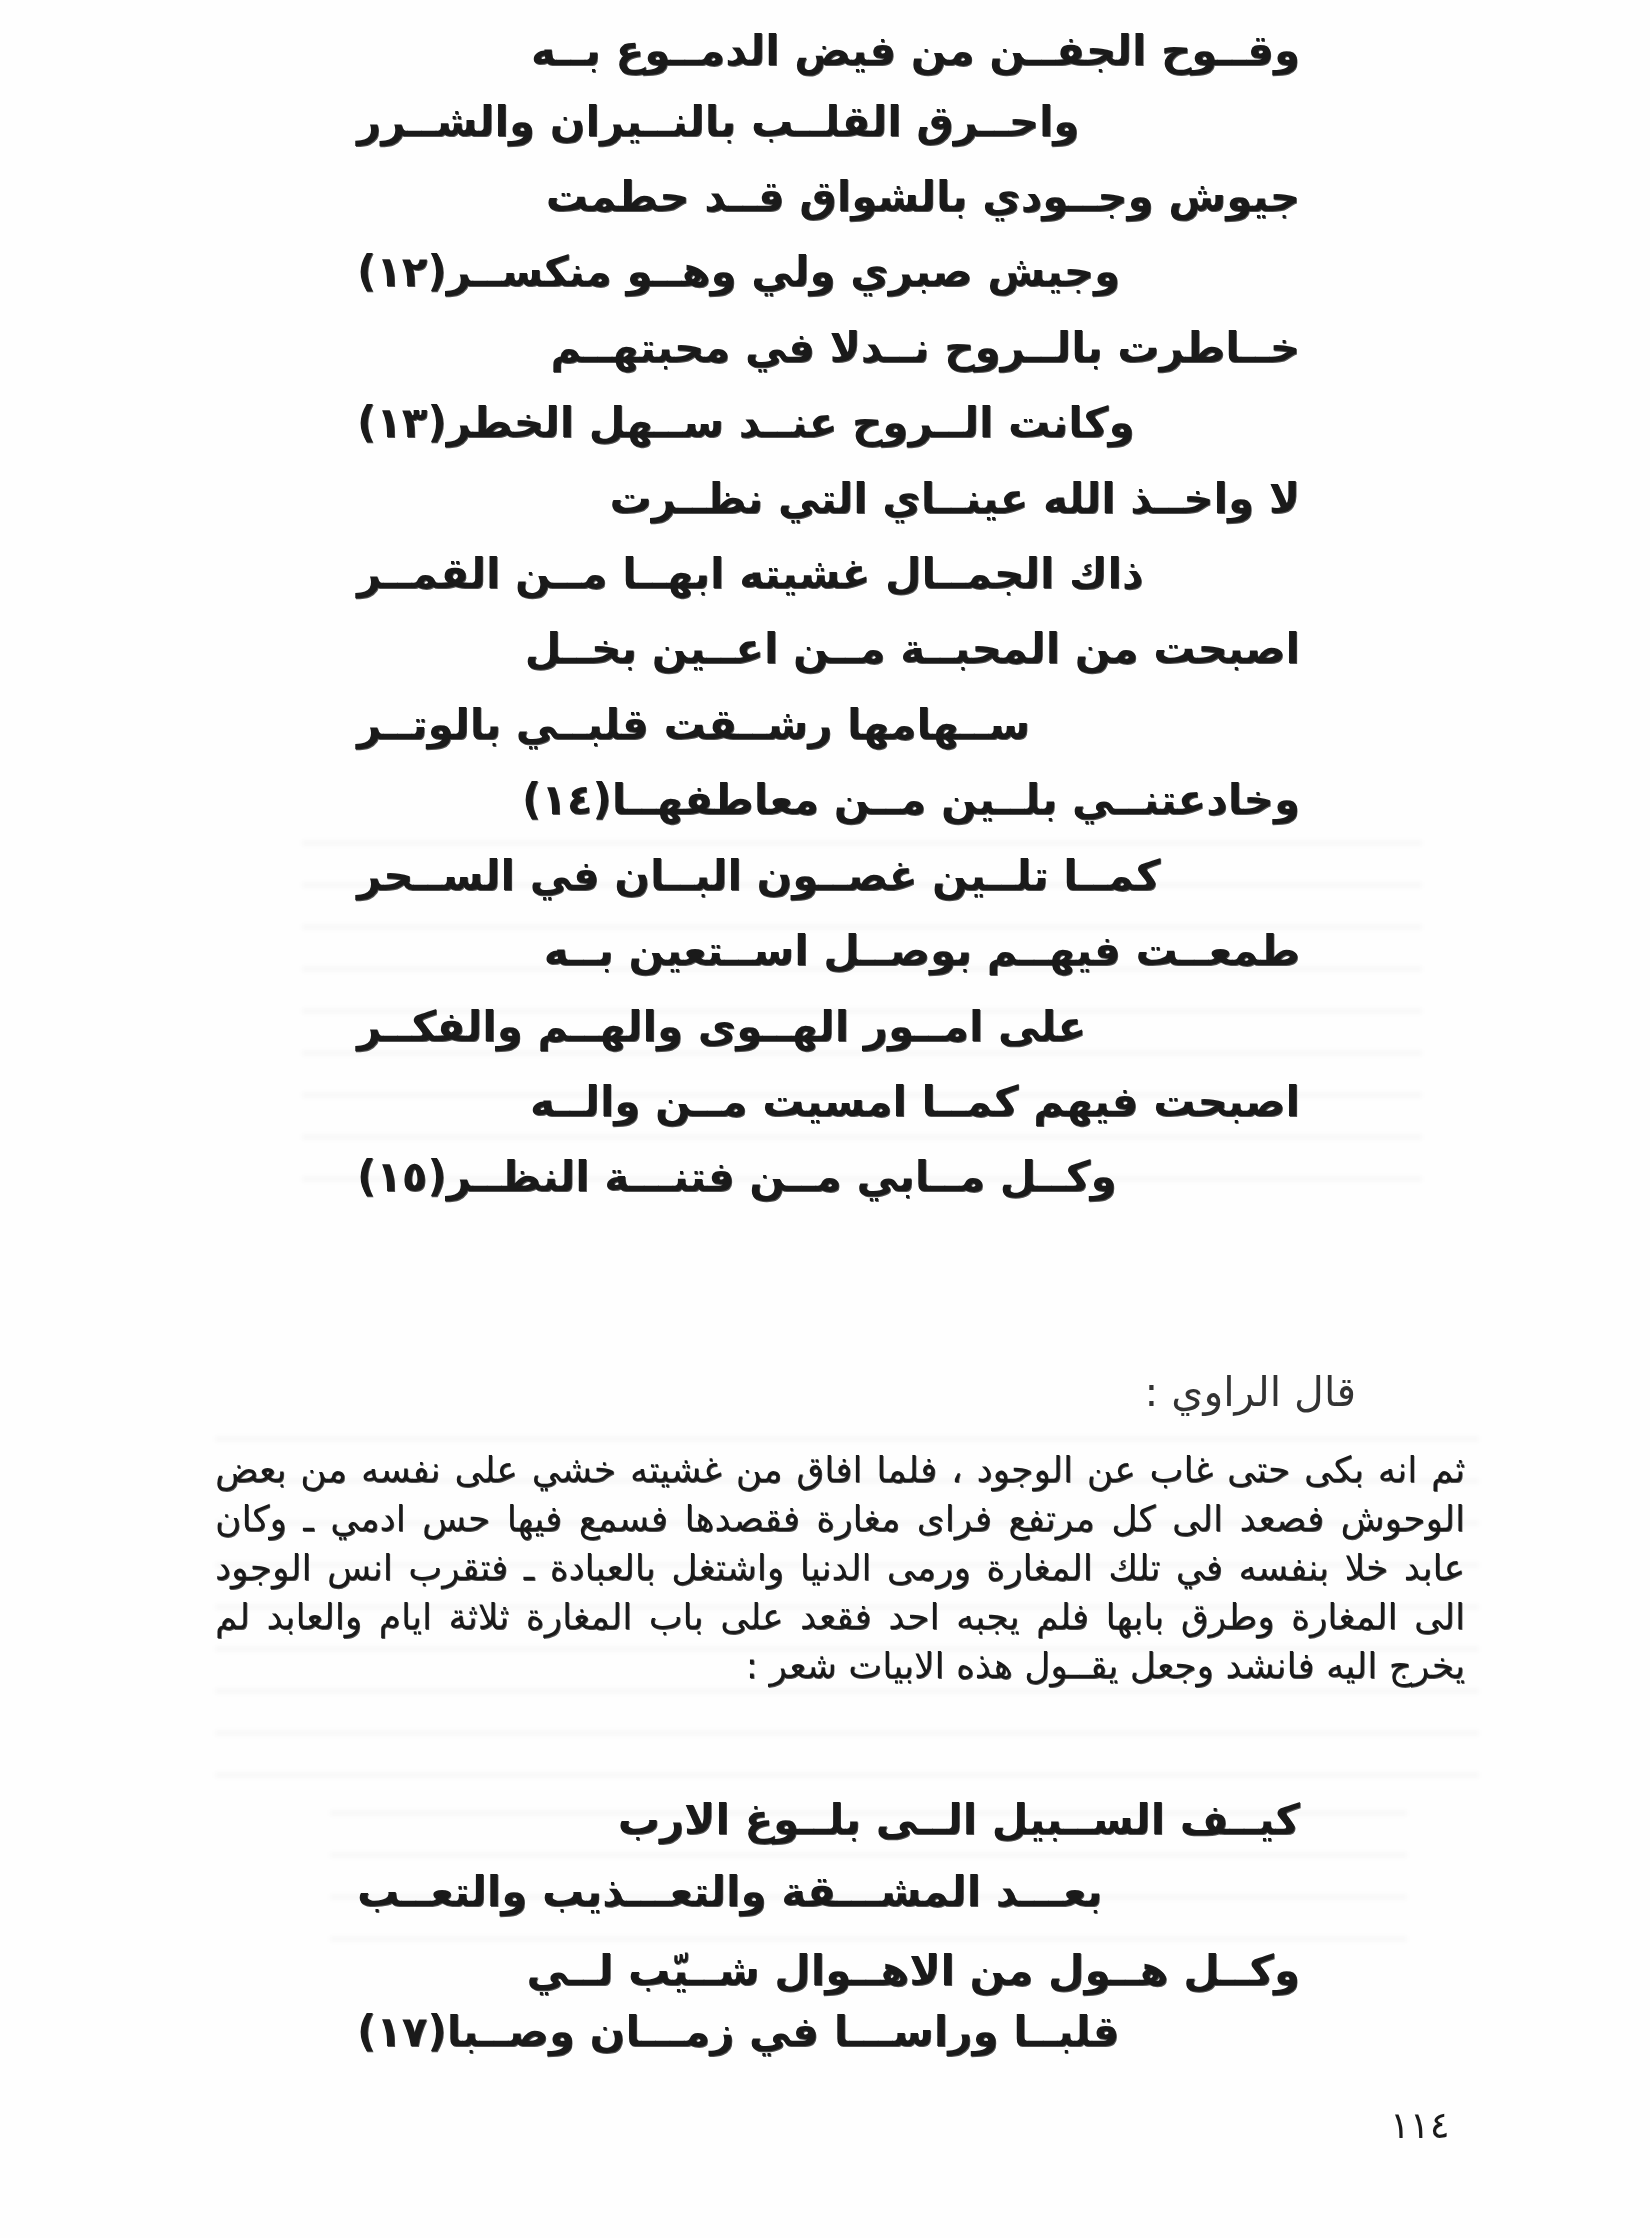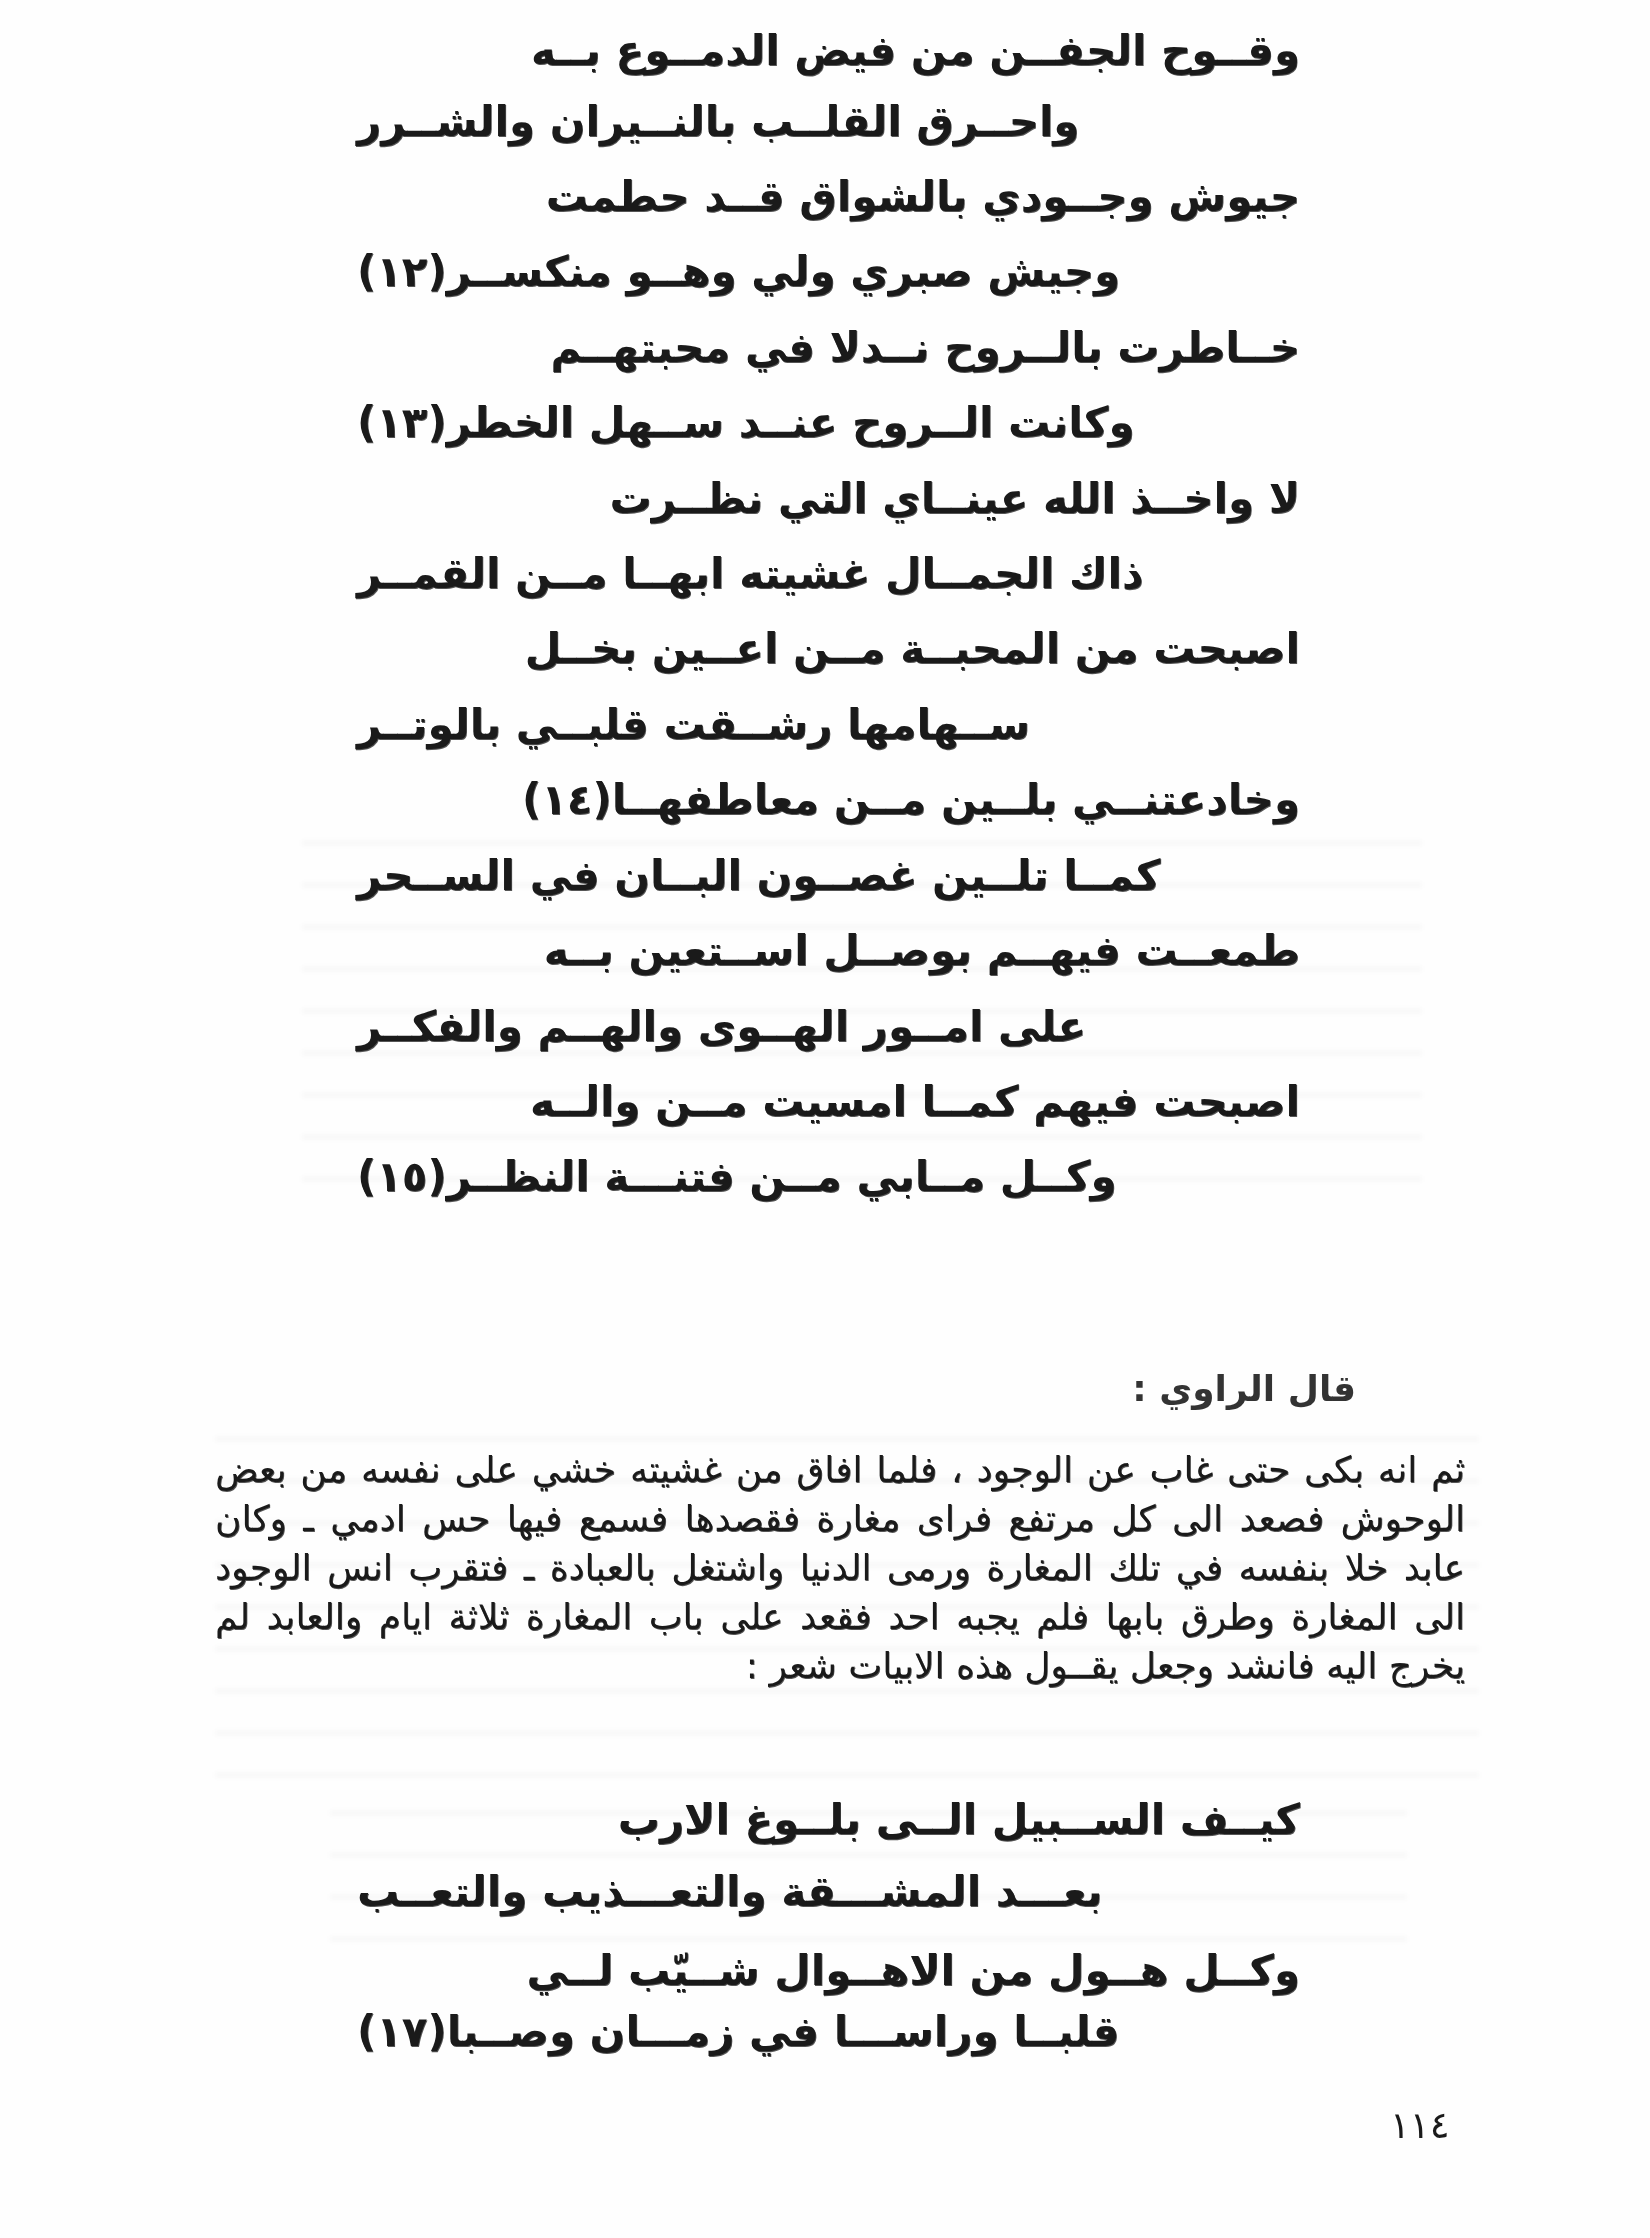--- a/index.html
+++ b/index.html
@@ -25,21 +25,21 @@
     .verse-a { right: 350px; }   
     .verse-b { left: 357px; }    
 
     .heading {
       position: absolute; direction: rtl; white-space: nowrap;
       right: 467px; top: 1293px; font-size: 37px; font-weight: 900;
       text-shadow: 1.4px 0.7px 0 #222;
     }
     .narrator {
       position: absolute; direction: rtl; right: 294px; top: 1368px;
-      font-size: 36px; font-weight: bold; color: #333;
+      font-size: 41px; font-weight: normal; color: #333;
     }
     .prose {
       position: absolute; direction: rtl; left: 215px; width: 1250px; top: 1445px;
       font-size: 36px; line-height: 49px; font-weight: normal; text-align: justify;
       text-align-last: right; text-shadow: 0.7px 0.7px 0 #555;
     }
     .prose p { margin: 0; }
     .page-number {
       position: absolute; left: 1390px; top: 2104px; font-size: 37px; font-weight: normal;
       direction: rtl;

